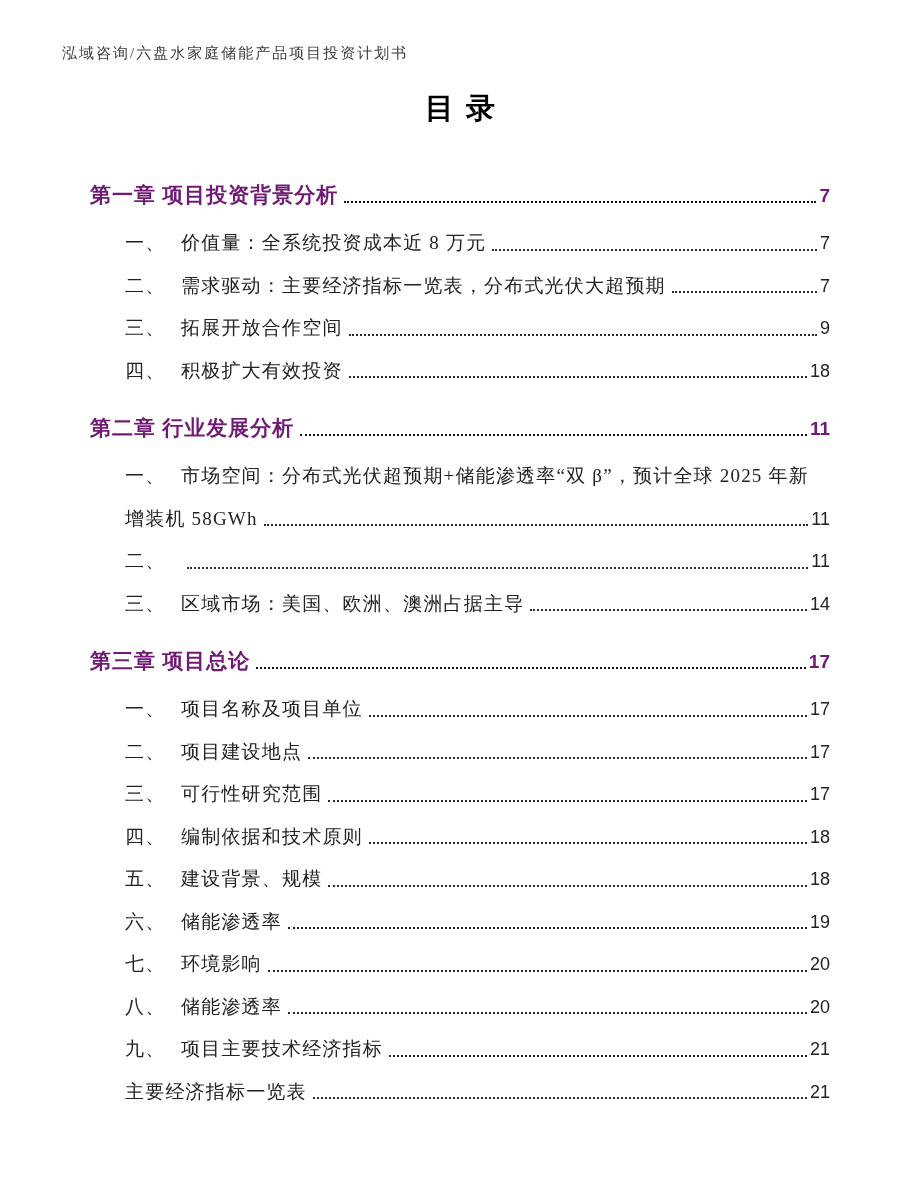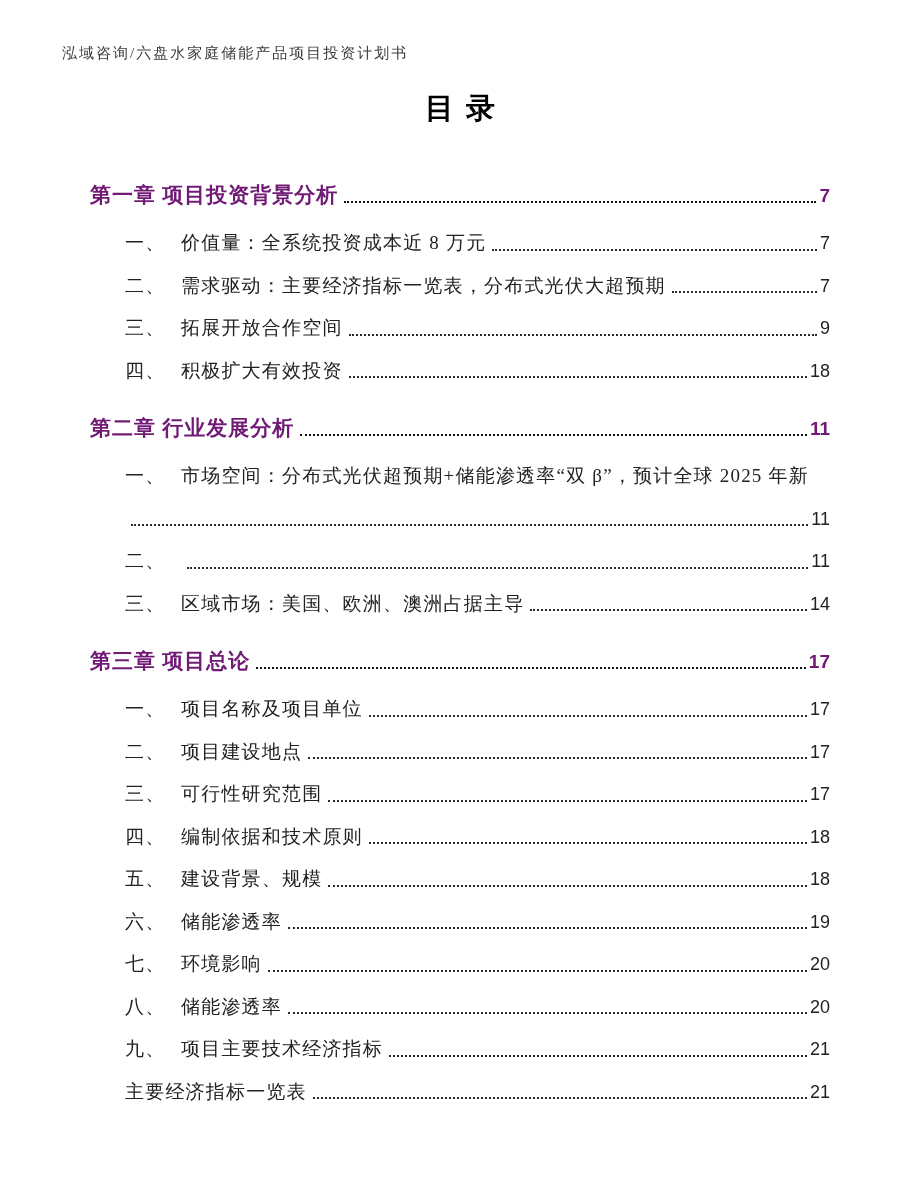--- a/index.html
+++ b/index.html
@@ -124,20 +124,21 @@
     <div class="row chapter-row">
       <span class="entry-text">第二章 行业发展分析</span>
       <span class="leader"></span>
       <span class="page-num">11</span>
     </div>
     <div class="row item-row wrap-line">
       <span class="num">一、</span>
       <span class="entry-text">市场空间：分布式光伏超预期+储能渗透率“双 β”，预计全球 2025 年新</span>
     </div>
     <div class="row item-row">
+      <span class="entry-text">增装机 58GWh</span>
       <span class="leader"></span>
       <span class="page-num">11</span>
     </div>
     <div class="row item-row">
       <span class="num">二、</span>
       <span class="leader"></span>
       <span class="page-num">11</span>
     </div>
     <div class="row item-row">
       <span class="num">三、</span>

